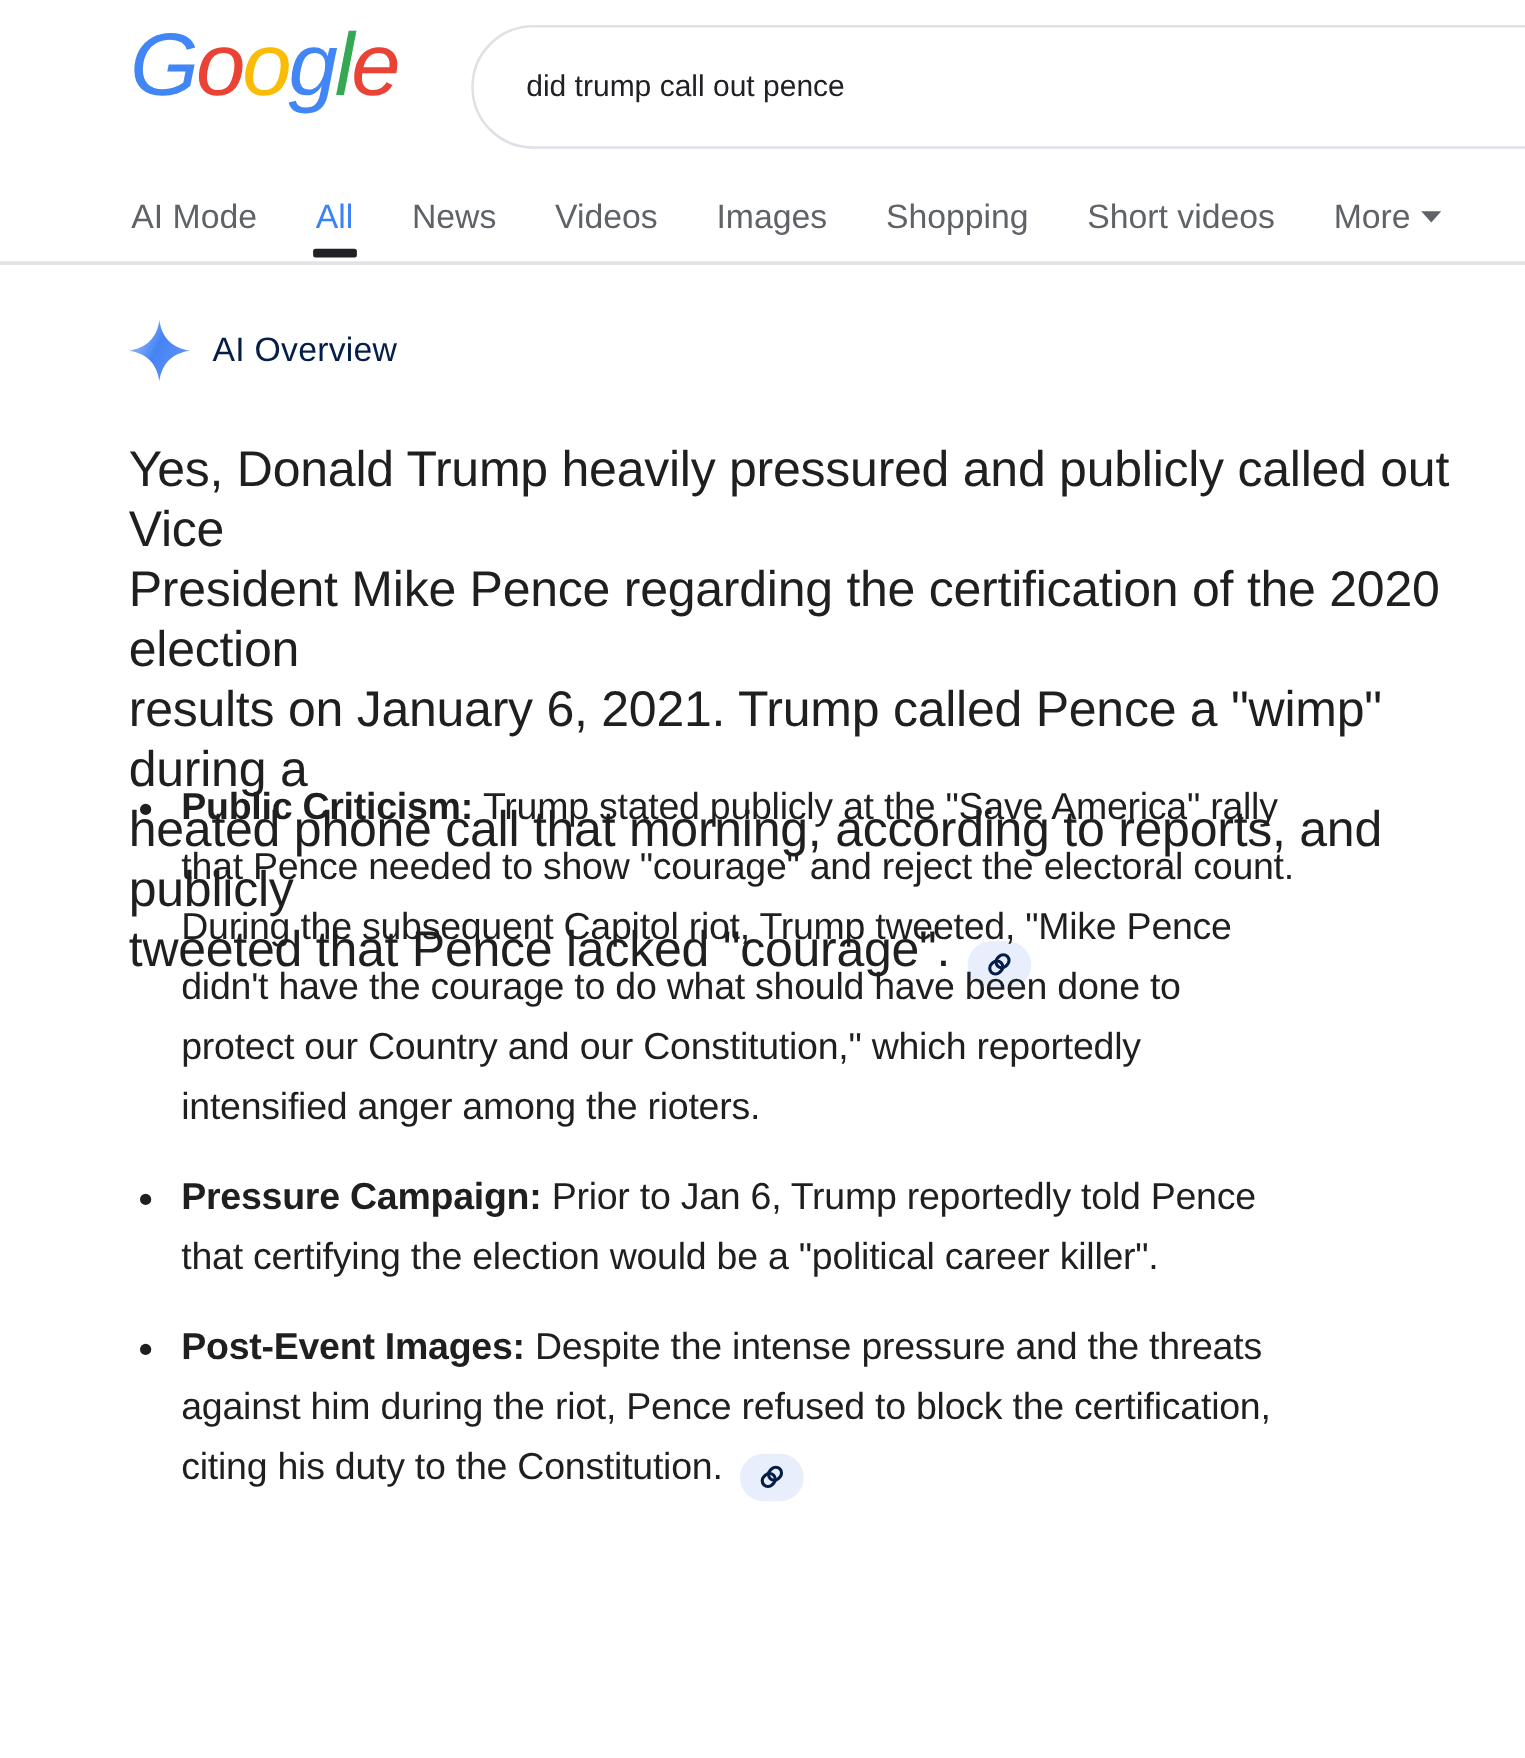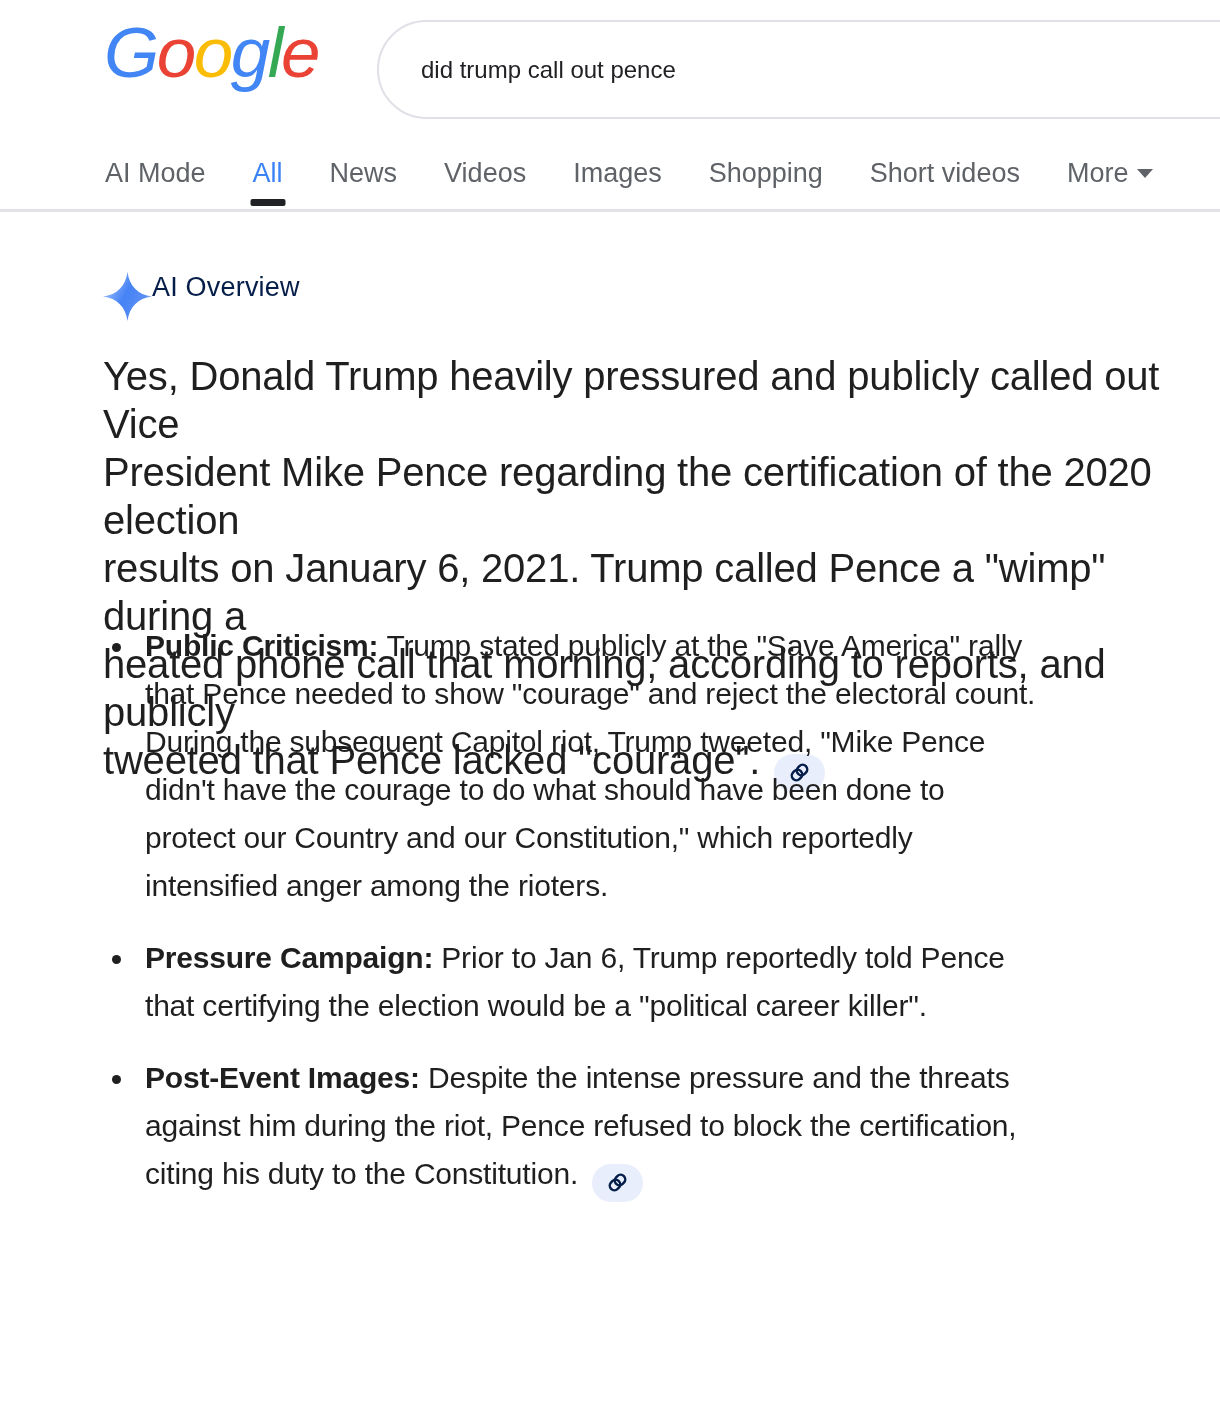--- a/index.html
+++ b/index.html
@@ -55,22 +55,22 @@
     border-right: 8px solid transparent;
     border-top: 9px solid #5f6368;
   }
   .header-divider {
     position: absolute; left: 0; top: 209px;
     width: 1220px; height: 3px; background: #e1e3e7;
   }
 
   
   .aio-header {
-    position: absolute; left: 103px; top: 272px;
-    display: flex; align-items: flex-start; 
+    position: absolute; left: 103px; top: 256px;
+    display: flex; align-items: center; gap: 18px;
   }
   .aio-title {
     font-size: 27px; font-weight: 500; color: #041e49;
     letter-spacing: 0.2px;
   }
   .aio-intro {
     position: absolute; left: 103px; top: 352px;
     width: 1090px;
     font-size: 40px; line-height: 48px; color: #1f1f1f;
     letter-spacing: -0.2px;

